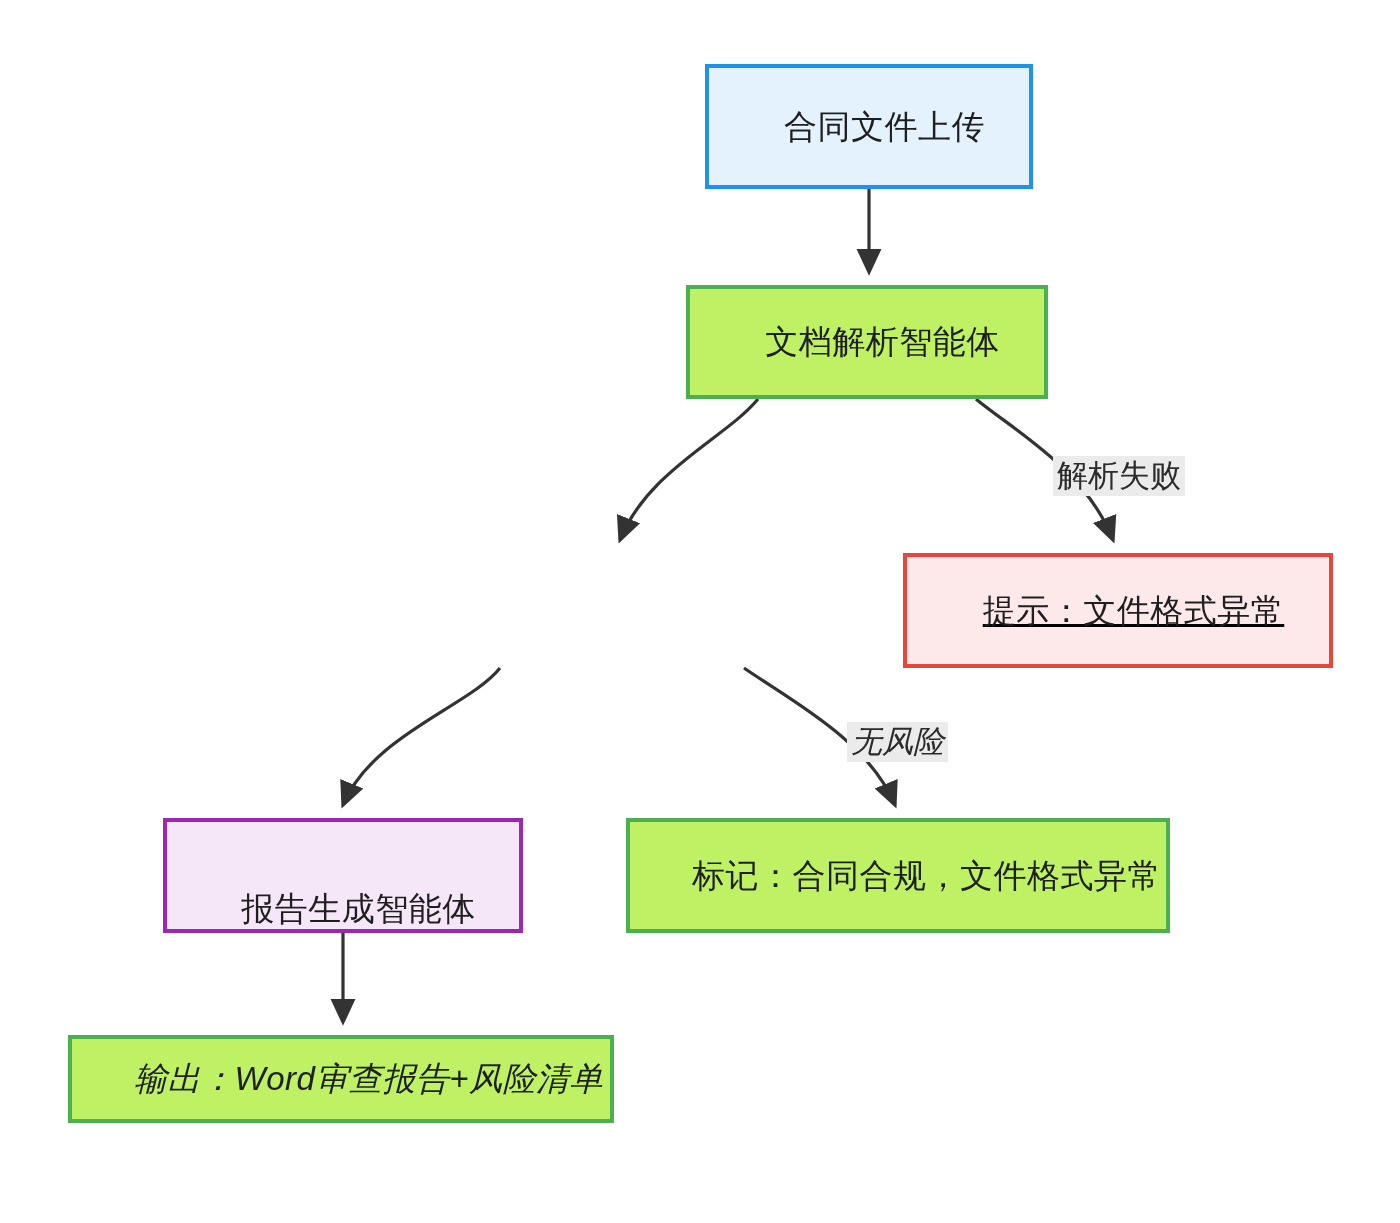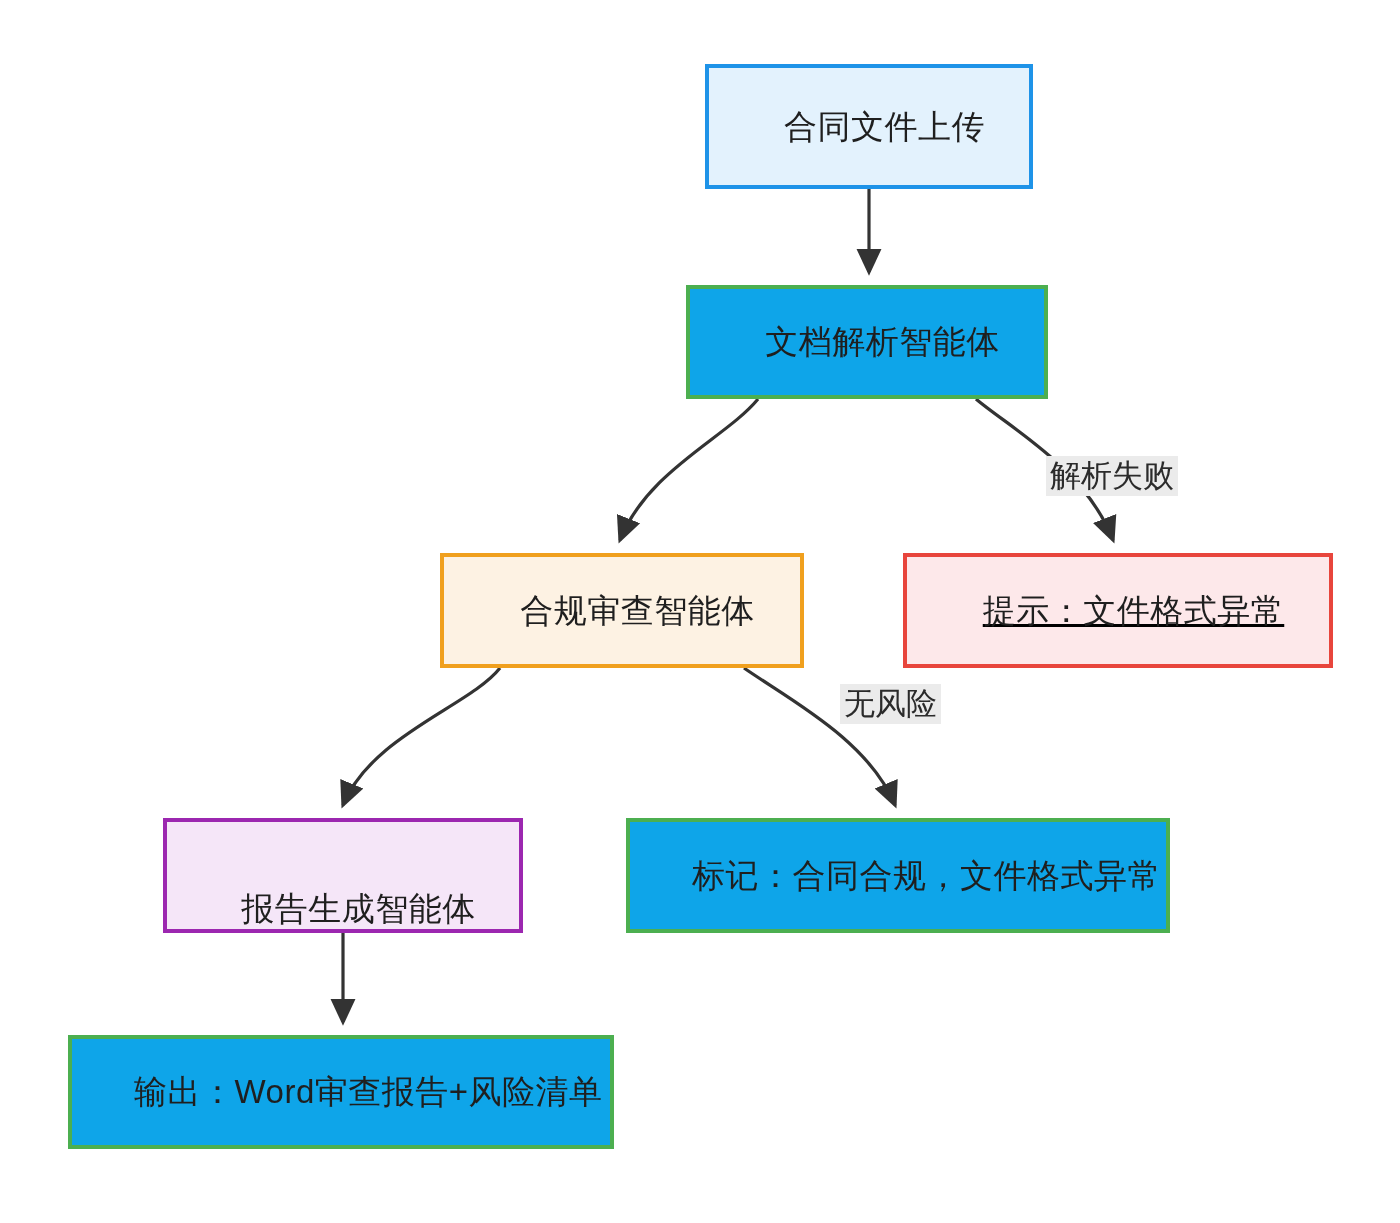--- a/index.html
+++ b/index.html
@@ -39,53 +39,54 @@
     padding-left: 31px;
   }
   .node-label {
     font-size: 33px;
     color: #1f1f1f;
     line-height: 1.2;
     letter-spacing: 0.5px;
   }
   
   .n-blue   { background: #e3f2fd; border-color: #1e93e8; }
-  .n-green  { background: #0ea5e9; border-color: #4caf50; text-align: right; }
+  .n-green  { background: #bef264; border-color: #4caf50; text-align: right; }
   .n-orange { background: #fdf2e3; border-color: #f0a01e; }
   .n-red    { background: #fde8ea; border-color: #e8453c; }
   .n-purple { background: #f5e6f8; border-color: #9c27b0; align-items: flex-end; }
 
   
   #node-upload   { left: 705px; top: 64px;   width: 328px; height: 125px; }
   #node-parse    { left: 686px; top: 285px;  width: 362px; height: 114px; }
   #node-review   { left: 440px; top: 553px;  width: 364px; height: 115px; }
   #node-error    { left: 903px; top: 553px;  width: 430px; height: 115px; text-decoration: underline; }
   #node-report   { left: 163px; top: 818px;  width: 360px; height: 115px; }
   #node-compliant{ left: 626px; top: 818px;  width: 544px; height: 115px; }
-  #node-output   { left: 68px;  top: 1035px; width: 546px; height: 114px; }
+  #node-output   { left: 68px;  top: 1035px; width: 546px; height: 88px; font-style: italic; }
 
   
   #node-compliant .node-label,
   #node-output .node-label {
     position: absolute;
     left: 62px;
   }
 
   .edge-label {
     position: absolute;
     background: #ebebeb;
     color: #2b2b2b;
     font-size: 31px;
     line-height: 40px;
     padding: 0 4px;
     white-space: nowrap;
     z-index: 3;
+    margin-left: 7px;
   }
   #label-parse-fail { left: 1046px; top: 456px; }
-  #label-no-risk    { left: 840px;  top: 684px; }
+  #label-no-risk    { left: 840px;  top: 722px; font-style: italic; }
 </style>
 </head>
 <body>
 
 <div id="canvas">
 
   <svg id="edge-layer" viewBox="0 0 1400 1223" xmlns="http://www.w3.org/2000/svg">
     <defs>
       <marker id="arrowhead" markerWidth="9" markerHeight="9" refX="7.2" refY="4.5" orient="auto" markerUnits="strokeWidth">
         <path d="M0,0.6 L8.4,4.5 L0,8.4 z" fill="#333333"></path>
@@ -106,23 +107,20 @@
   </svg>
 
   <div class="node n-blue" id="node-upload">
     <span class="node-label">合同文件上传</span>
   </div>
 
   <div class="node n-green" id="node-parse">
     <span class="node-label">文档解析智能体</span>
   </div>
 
-  <div class="node n-orange" id="node-review">
-    <span class="node-label">合规审查智能体</span>
-  </div>
 
   <div class="node n-red" id="node-error">
     <span class="node-label">提示：文件格式异常</span>
   </div>
 
   <div class="node n-purple" id="node-report">
     <span class="node-label">报告生成智能体</span>
   </div>
 
   <div class="node n-green" id="node-compliant">

